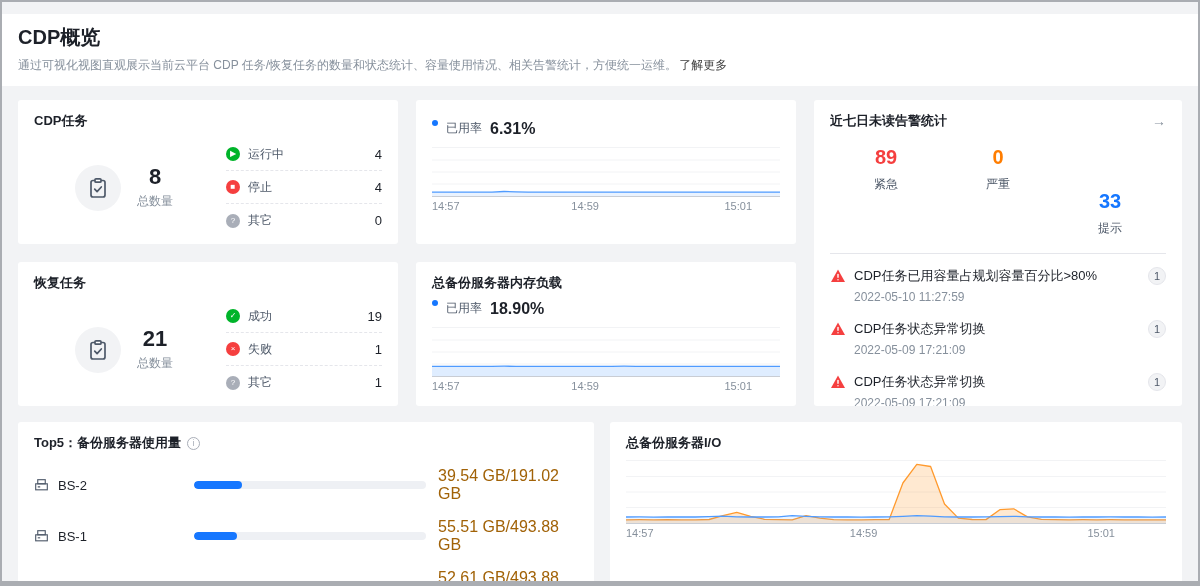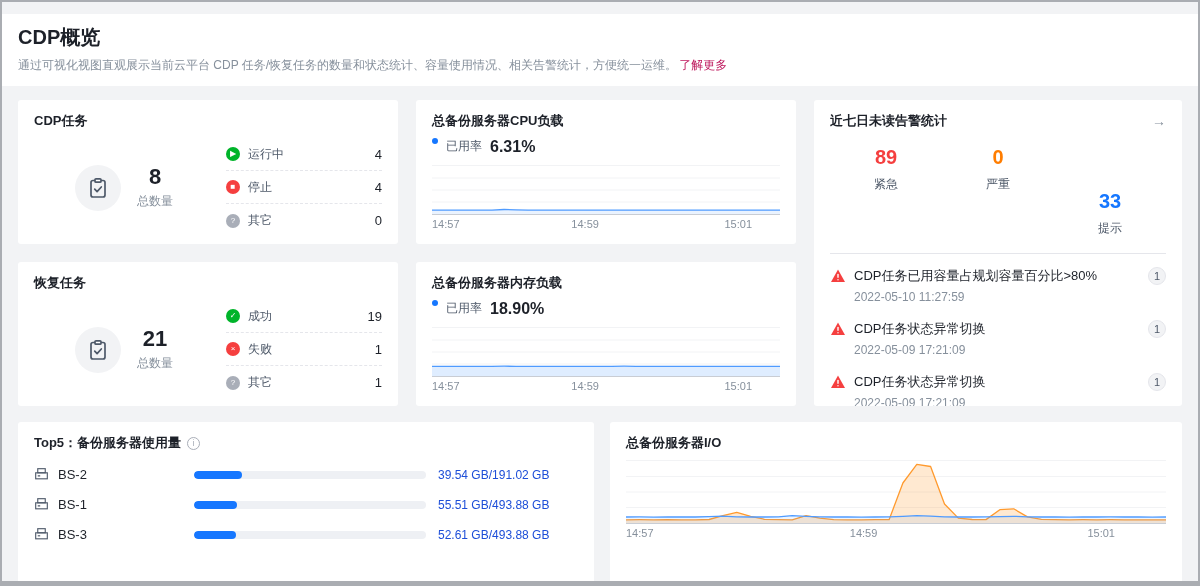--- a/index.html
+++ b/index.html
@@ -5,21 +5,21 @@
   * { margin:0; padding:0; box-sizing:border-box; }
   html,body { width:1200px; height:586px; }
   body { font-family:"Liberation Sans","DejaVu Sans",sans-serif; background:#fff; }
   .screen { width:1200px; height:586px; border:2px solid #aaadb2; border-bottom:5px solid #aaadb2;
             background:#f2f3f5; display:flex; flex-direction:column; overflow:hidden; }
 
   
   .page-header { background:#fff; padding:10px 16px 12px;margin-top:12px; }
   .page-title { font-size:20px; font-weight:700; color:#1d2129; }
   .page-sub { margin-top:6px; font-size:12px; color:#86909c; }
-  .learn-more { color:#be185d; cursor:pointer; margin-left:2px; }
+  .learn-more { color:#404040; cursor:pointer; margin-left:2px; }
 
   
   .content { flex:1; padding:14px 16px 16px; display:flex; flex-direction:column; gap:16px; }
   .grid-top { display:grid; grid-template-columns:380px 380px 1fr; grid-template-rows:144px 144px; gap:18px; }
   .grid-bottom { display:grid; grid-template-columns:576px 1fr; gap:16px; height:170px; }
 
   .card { background:#fff; border-radius:3px; padding:12px 16px; overflow:hidden; }
   .card-title { font-size:13px; font-weight:700; color:#1d2129; }
 
   
@@ -71,21 +71,21 @@
   .ai-time { font-size:12px; color:#86909c; margin:5px 0 0 24px; }
 
   
   .t5-head { display:flex; align-items:center; gap:6px; }
   .info-ic { width:13px; height:13px; border:1px solid #a9aeb8; border-radius:50%; color:#a9aeb8;
              font-size:9px; display:flex; align-items:center; justify-content:center; cursor:pointer; font-style:normal; }
   .t5-row { display:flex; align-items:center; margin-top:15px; gap:12px; }
   .t5-name { width:148px; display:flex; align-items:center; gap:9px; font-size:13px; color:#1d2129; }
   .t5-track { flex:1; height:8px; background:#eef0f4; border-radius:4px; overflow:hidden; }
   .t5-fill { height:100%; background:#1677ff; border-radius:4px; width:0; }
-  .t5-val { width:140px; font-size:12px; color:#1d4ed8; }
+  .t5-val { width:140px; font-size:16px; color:#a16207; }
 
   
   .io-legend { display:flex; align-items:center; margin-top:8px; }
   .io-group { display:flex; align-items:center; width:48%; }
   .io-value { font-size:15px; font-weight:700; color:#1d2129; margin-left:10px; }
   .chart-plot.io { height:64px; margin-top:8px; }
 </style>
 </head>
 <body>
 
@@ -132,21 +132,20 @@
             <div class="stat-row">
               <span class="badge-ic gy">?</span>
               <span class="stat-label">其它</span>
               <span class="stat-value">0</span>
             </div>
           </div>
         </div>
       </div>
 
       <div class="card">
-        <div class="card-title">总备份服务器CPU负载</div>
         <div class="legend-row">
           <span class="dot"></span>
           <span class="legend-label">已用率</span>
           <span class="legend-value">6.31%</span>
         </div>
         <div class="chart-plot"><svg width="348" height="48">
               <line x1="0" y1="12.0" x2="348" y2="12.0" stroke="#f2f3f5" stroke-width="1"></line>
               <line x1="0" y1="24.0" x2="348" y2="24.0" stroke="#f2f3f5" stroke-width="1"></line>
               <line x1="0" y1="36.0" x2="348" y2="36.0" stroke="#f2f3f5" stroke-width="1"></line>
               <polygon points="0,48 0.0,44.1 12.0,44.2 24.0,44.1 36.0,44.1 48.0,44.2 60.0,44.1 72.0,43.5 84.0,43.9 96.0,44.1 108.0,44.2 120.0,44.1 132.0,44.1 144.0,44.2 156.0,44.1 168.0,44.1 180.0,44.2 192.0,44.1 204.0,44.1 216.0,44.1 228.0,44.2 240.0,44.1 252.0,44.1 264.0,44.1 276.0,44.2 288.0,44.1 300.0,44.1 312.0,44.2 324.0,44.1 336.0,44.1 348.0,44.1 348,48" fill="rgba(79,155,255,0.12)" stroke="none"></polygon>

